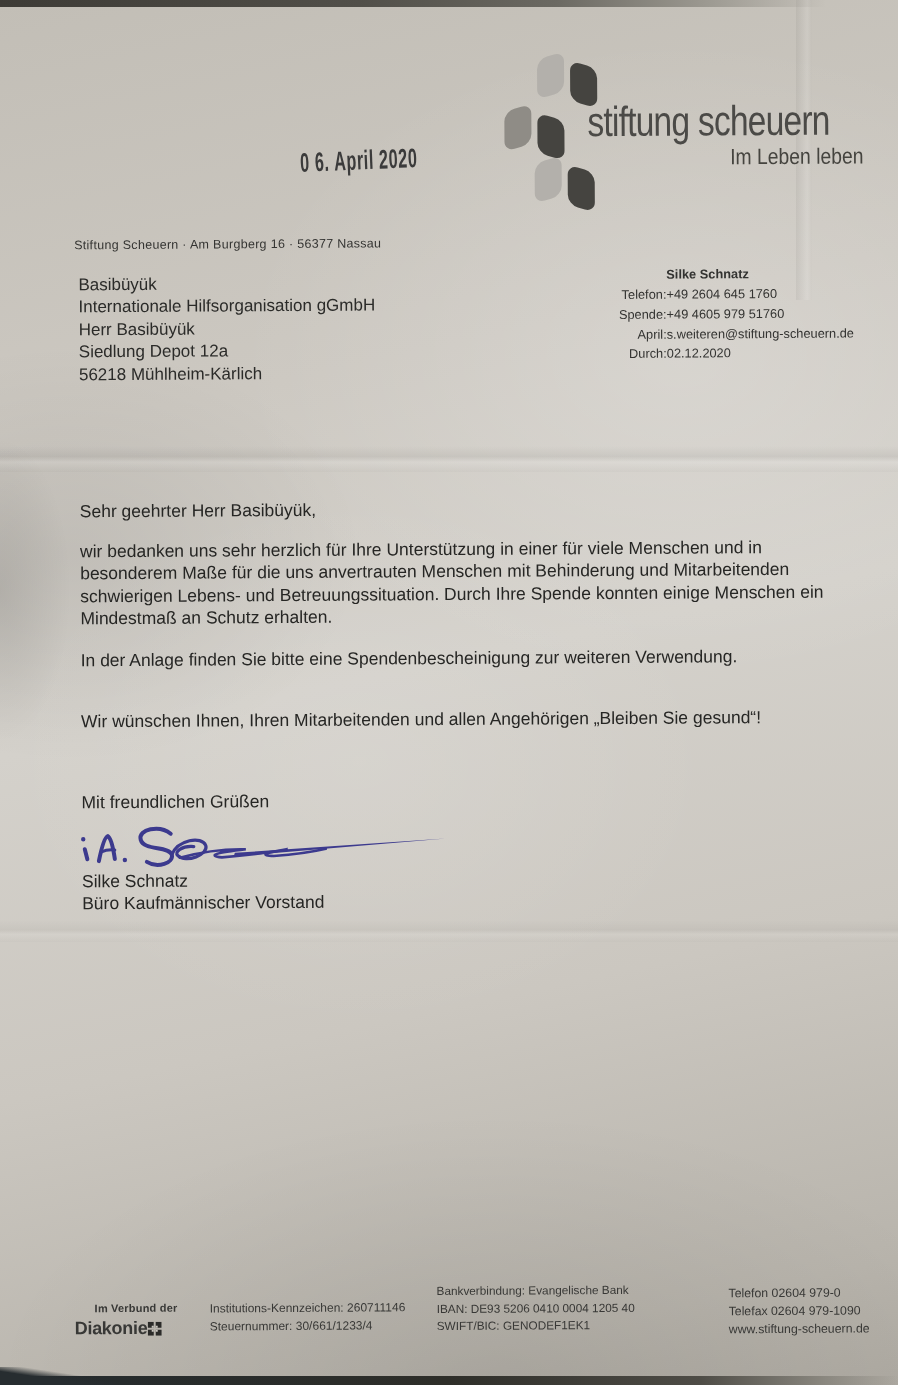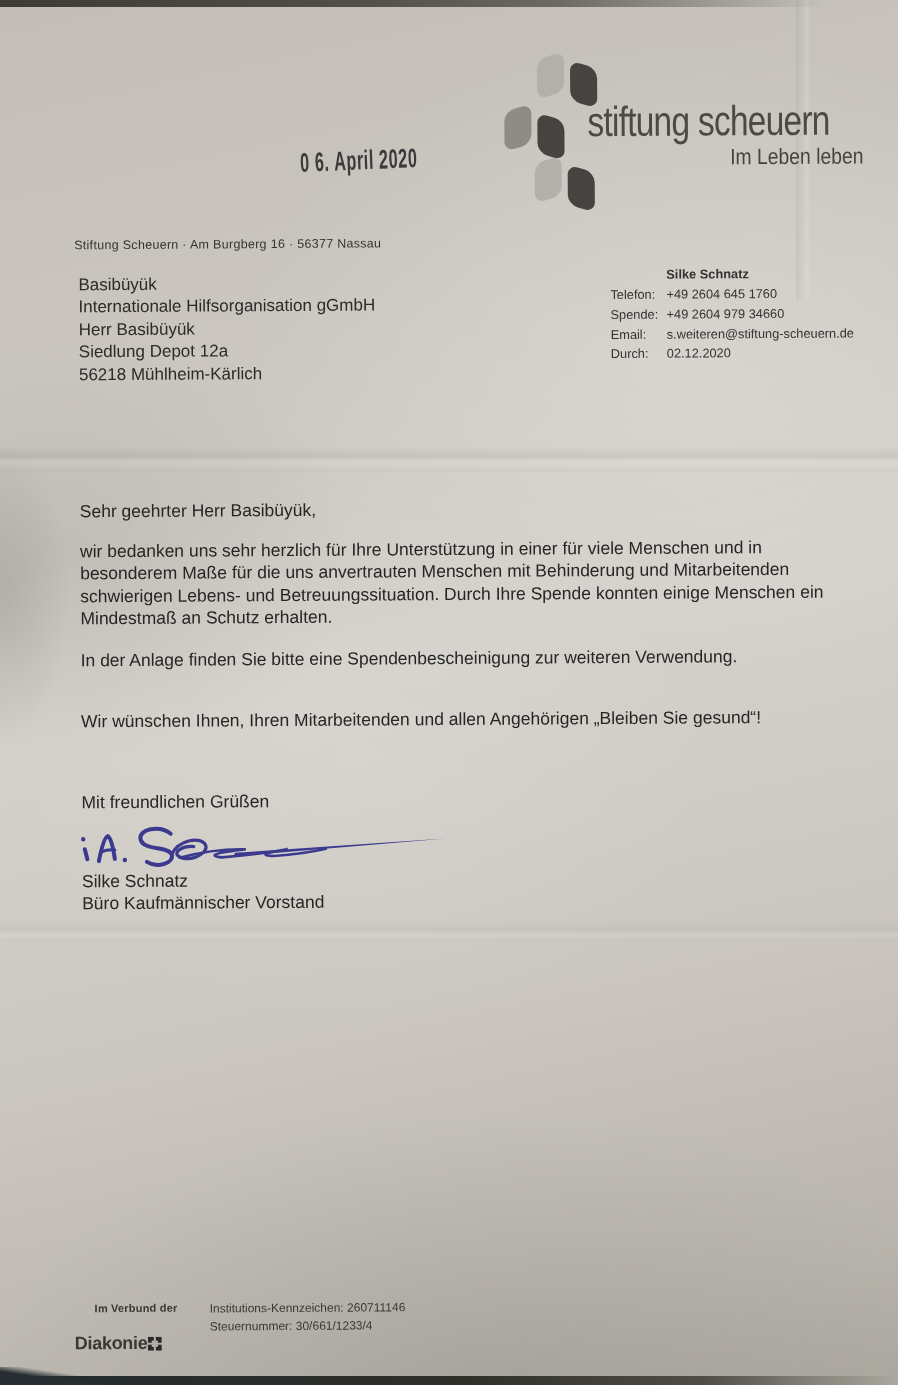--- a/index.html
+++ b/index.html
@@ -39,37 +39,37 @@
   .wordmark{left:590px;top:99px;font-size:42px;letter-spacing:-1px;color:#4b4a47;
     transform:scaleX(0.80);transform-origin:left top;white-space:nowrap;}
   .tagline{left:590px;top:146px;width:276px;text-align:right;font-size:22px;color:#45443f;
     transform:scaleX(0.88);transform-origin:right top;white-space:nowrap;}
   .stamp{left:302px;top:147px;font-weight:700;font-size:27px;color:#3b3b3b;
     transform:rotate(-2deg) scaleX(0.60);transform-origin:left top;white-space:nowrap;letter-spacing:1px;}
   .sender-line{left:76px;top:236px;font-size:12.5px;letter-spacing:0.3px;color:#343432;white-space:nowrap;}
   .recipient{left:80px;top:272px;font-size:17px;line-height:22.4px;color:#2b2b29;}
   .contact{left:612px;top:266px;font-size:12.8px;color:#333331;}
   .contact .row{display:flex;line-height:19.8px;}
-  .contact .lbl{width:56px;flex:0 0 56px;}
+  .contact .lbl{width:56px;flex:0 0 56px;text-align:right;}
   .contact .name{margin-left:56px;font-weight:700;line-height:20px;}
 
   .bodytext{font-size:17.5px;color:#262624;line-height:22.3px;}
   .salutation{left:80px;top:498px;}
   .para1{left:80px;top:538px;width:790px;}
   .para2{left:80px;top:647px;width:790px;}
   .para3{left:80px;top:708px;width:790px;}
   .closing{left:80px;top:789px;}
   .sig-svg{left:72px;top:822px;}
   .signer-name{left:80px;top:868px;}
   .signer-title{left:80px;top:890px;}
 
   .footer{font-size:12px;color:#383836;}
   .f-assoc{left:70px;top:1300px;}
   .f-assoc .small{font-weight:700;font-size:11px;letter-spacing:0.2px;padding-left:20px;}
-  .f-assoc .brand{font-weight:700;font-size:18px;letter-spacing:-0.3px;margin-top:19px;display:flex;align-items:center;}
+  .f-assoc .brand{font-weight:700;font-size:18px;letter-spacing:-0.3px;margin-top:4px;display:flex;align-items:center;}
   .f-reg{left:205px;top:1298px;line-height:18px;}
   .f-bank{left:432px;top:1283px;font-size:11.8px;line-height:17.6px;}
   .f-tel{left:724px;top:1286px;font-size:12.3px;line-height:18px;}
   .kronen{display:inline-block;}
 </style>
 </head>
 <body>
 
 <div class="paper"></div>
 <div class="crease h1"></div>
@@ -112,24 +112,24 @@
   </div>
 
   <div class="abs contact">
     <div class="name">Silke Schnatz</div>
     <div class="row">
       <span class="lbl">Telefon:</span>
       <span>+49 2604 645 1760</span>
     </div>
     <div class="row">
       <span class="lbl">Spende:</span>
-      <span>+49 2604 979 34660</span>
-    </div>
-    <div class="row">
-      <span class="lbl">Email:</span>
+      <span>+49 4605 979 51760</span>
+    </div>
+    <div class="row">
+      <span class="lbl">April:</span>
       <span>s.weiteren@stiftung-scheuern.de</span>
     </div>
     <div class="row">
       <span class="lbl">Durch:</span>
       <span>02.12.2020</span>
     </div>
   </div>
 
   <div class="abs bodytext salutation">Sehr geehrter Herr Basibüyük,</div>
 
@@ -181,15 +181,25 @@
         <rect x="8" y="8" width="2" height="2" fill="#cdc9c2"></rect>
       </svg>
     </div>
   </div>
 
   <div class="abs footer f-reg">
     <div>Institutions-Kennzeichen: 260711146</div>
     <div>Steuernummer: 30/661/1233/4</div>
   </div>
 
-
+  <div class="abs footer f-bank">
+    <div>Bankverbindung: Evangelische Bank</div>
+    <div>IBAN: DE93 5206 0410 0004 1205 40</div>
+    <div>SWIFT/BIC: GENODEF1EK1</div>
+  </div>
+
+  <div class="abs footer f-tel">
+    <div>Telefon 02604 979-0</div>
+    <div>Telefax  02604 979-1090</div>
+    <div>www.stiftung-scheuern.de</div>
+  </div>
 
 </div>
 
 </body></html>

